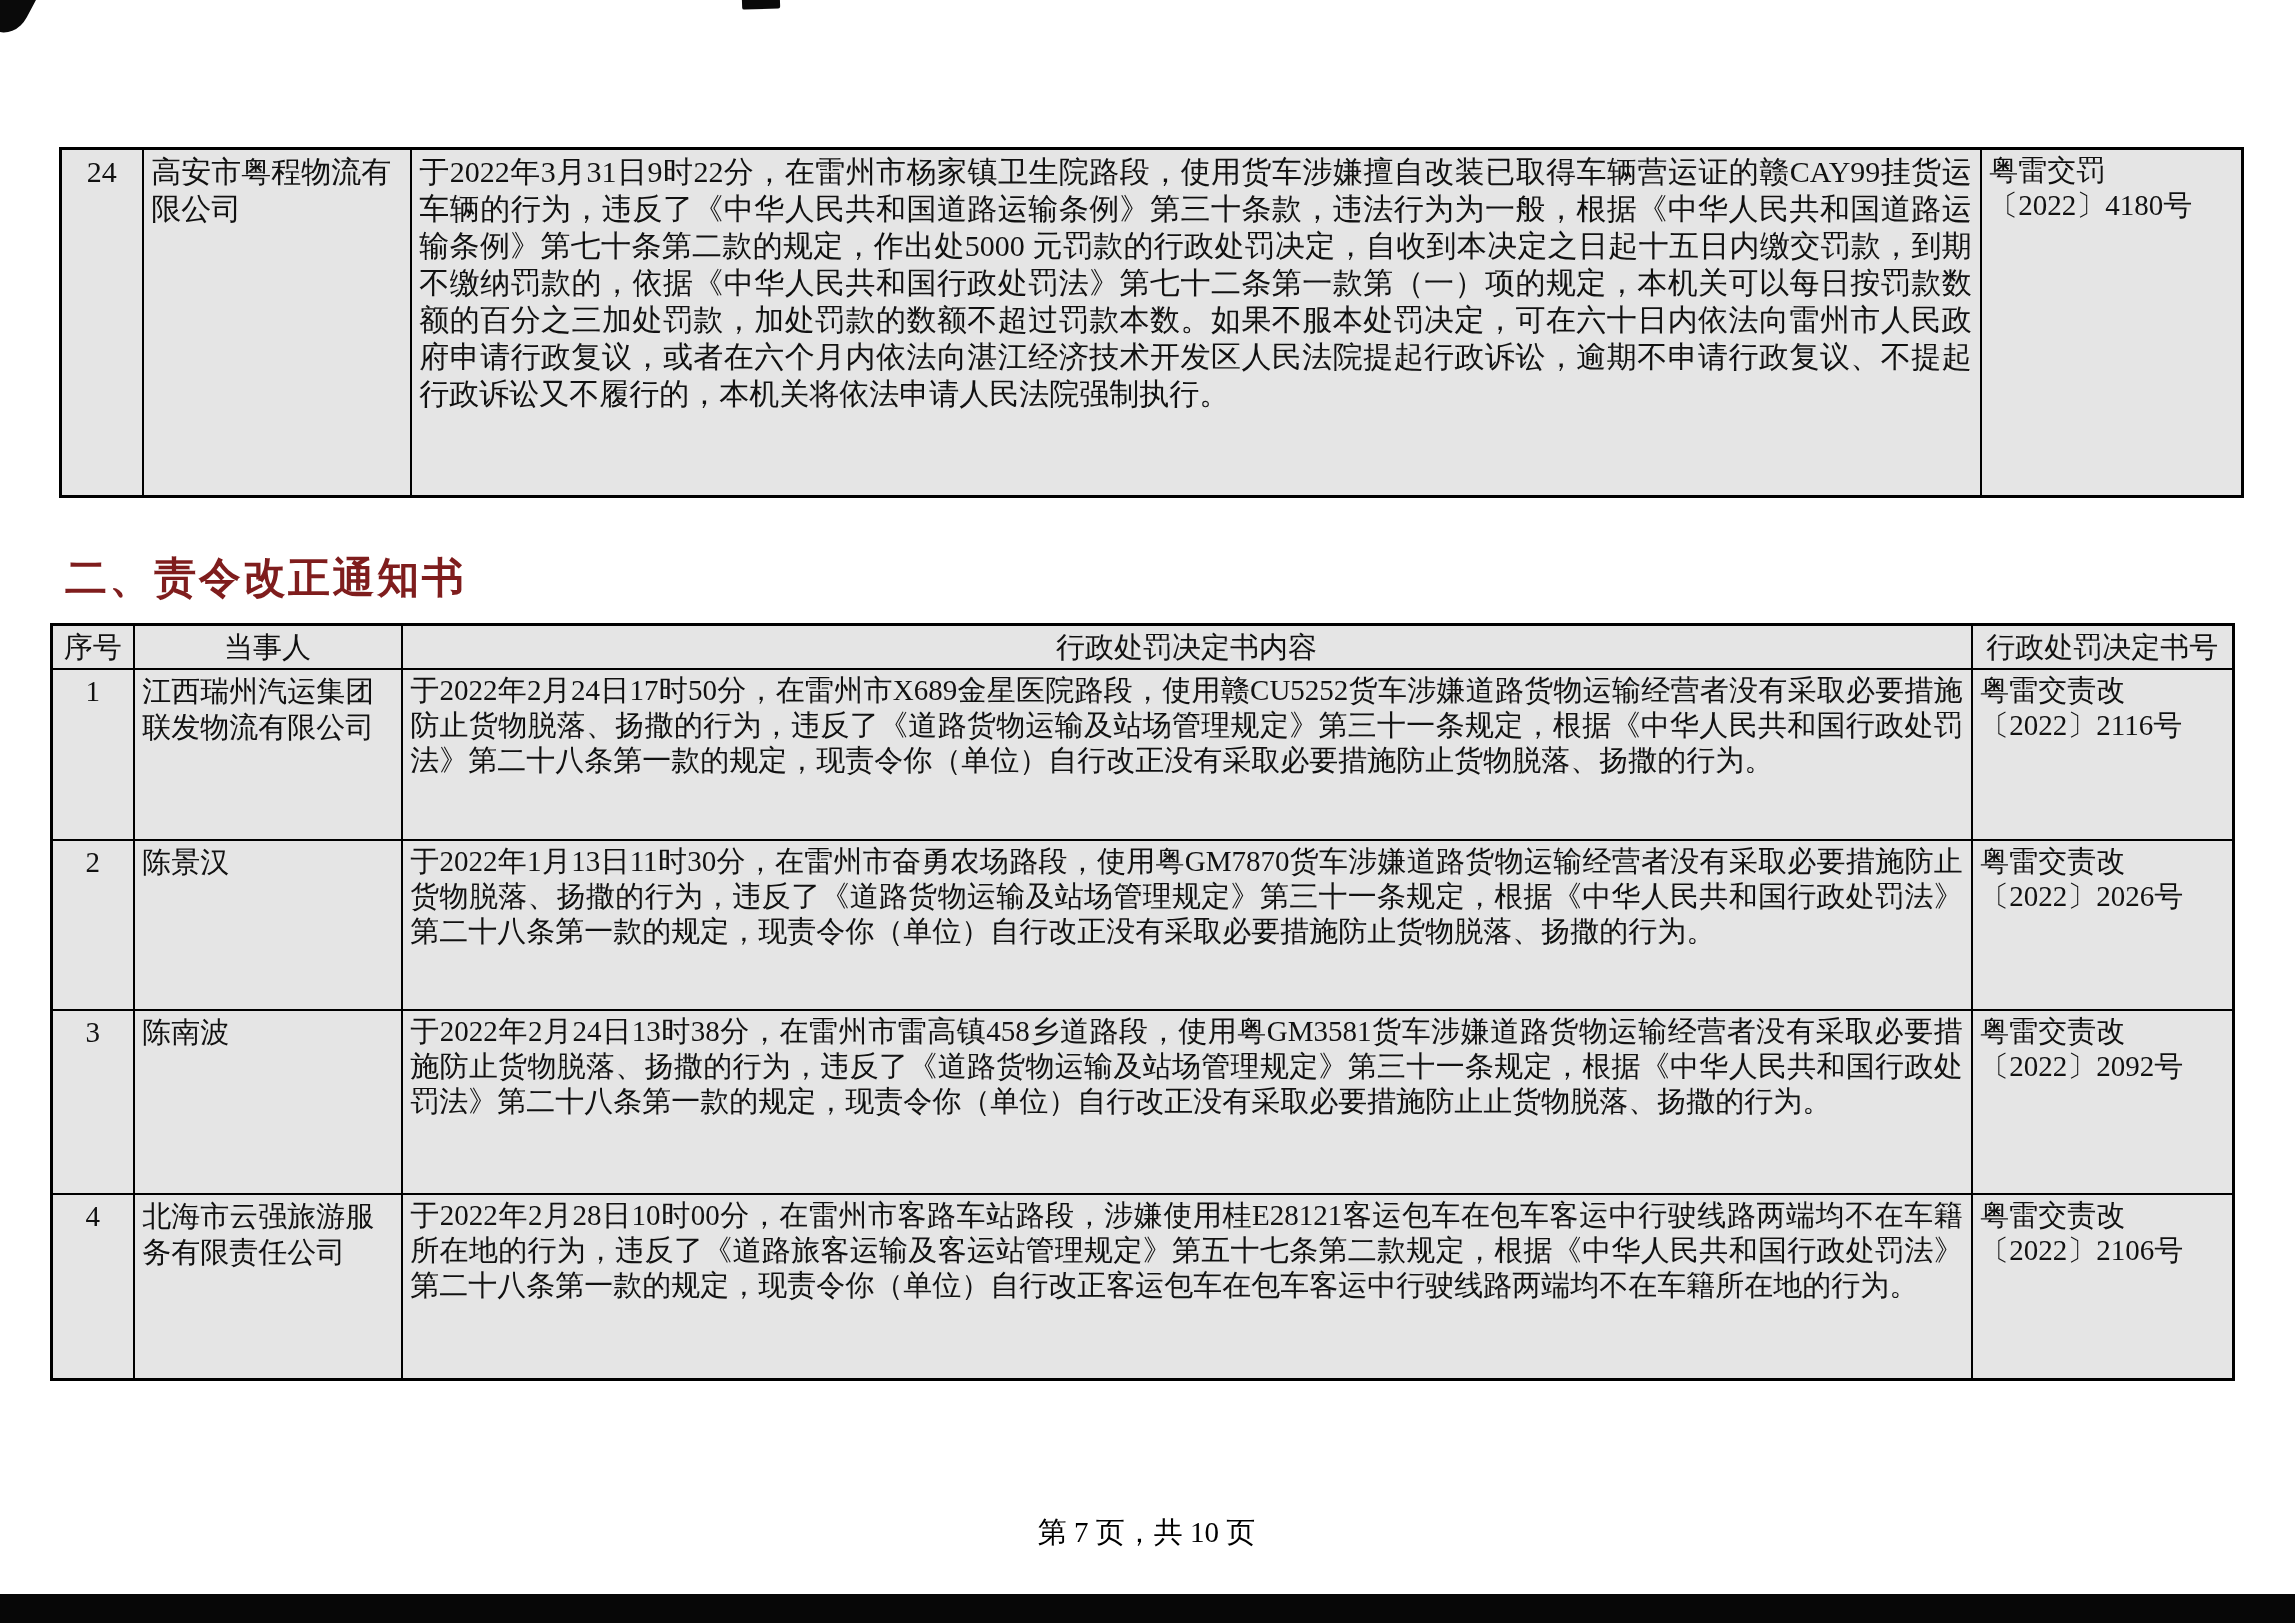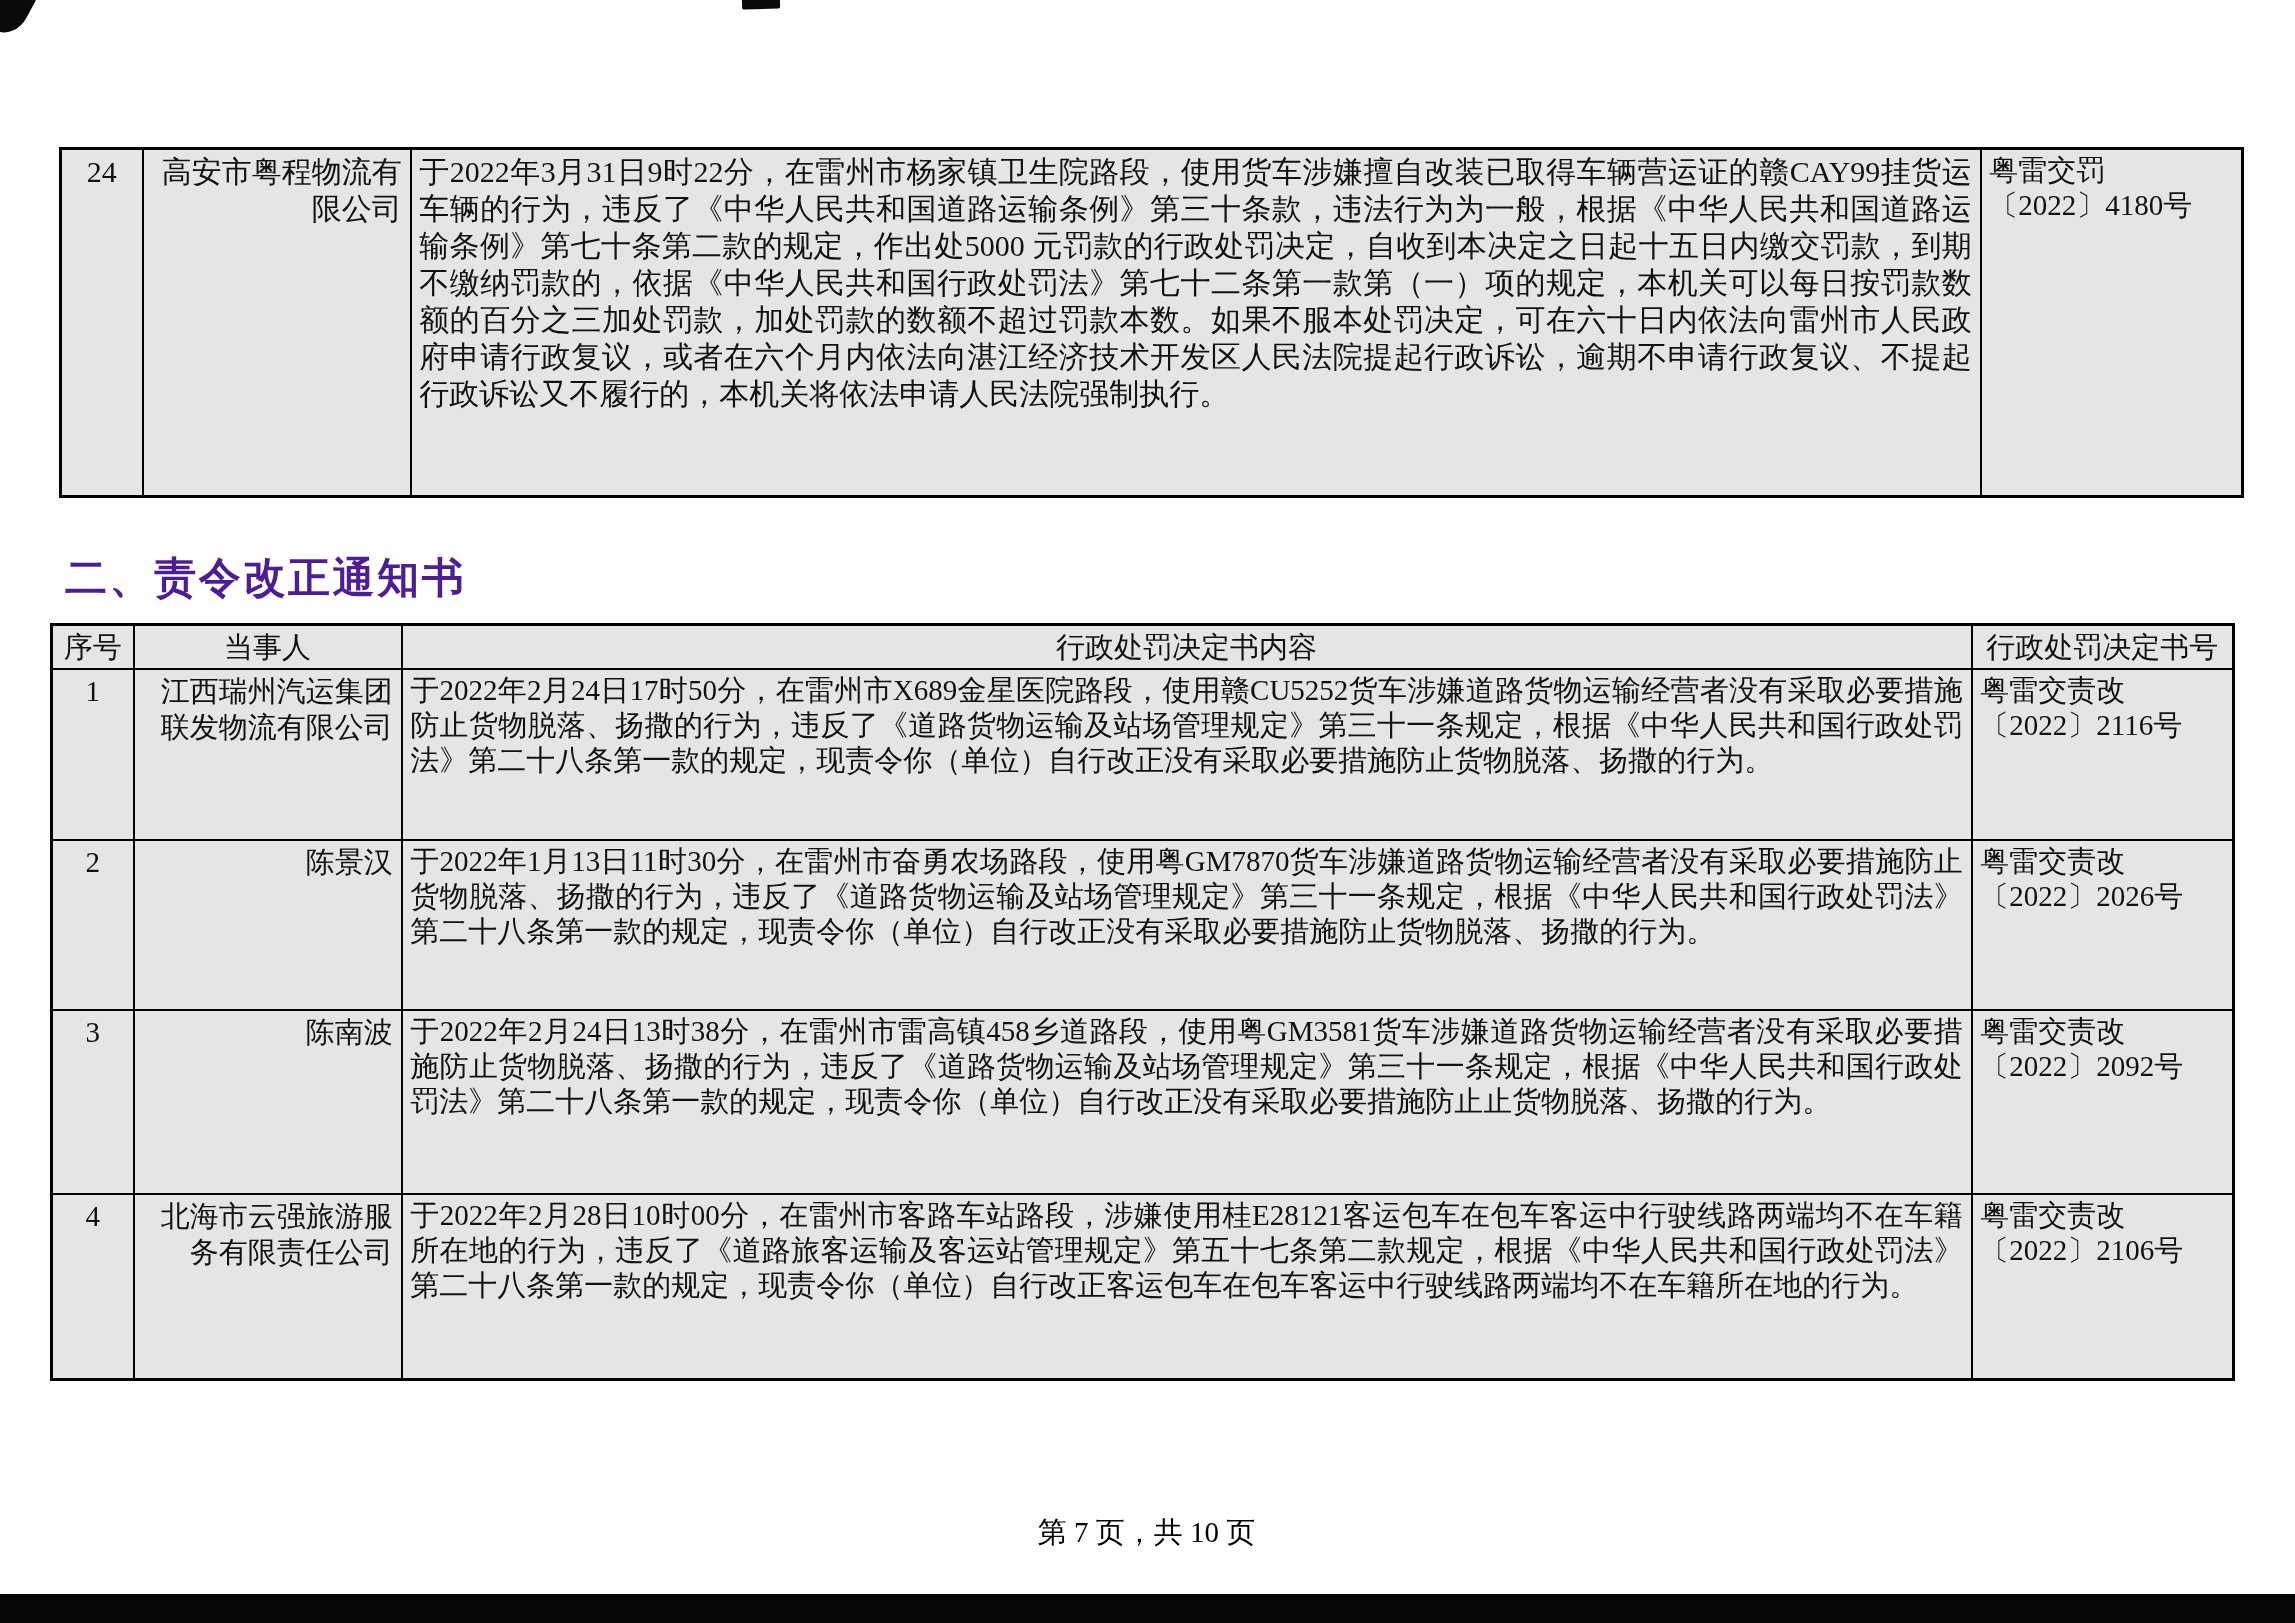--- a/index.html
+++ b/index.html
@@ -29,21 +29,21 @@
     border:2px solid #000;
     padding:2.6px 7.8px;
     vertical-align:top;
     font-weight:normal;
   }
   .tbl{border:3.9px solid #000;}
   .tbl-continuation{left:59px;top:147px;}
   .tbl-notice{left:50px;top:623px;}
 
   .c-idx{text-align:center;font-size:30px;line-height:37px;}
-  .c-party{text-align:right;font-size:30px;line-height:37px;}
+  .c-party{text-align:left;font-size:30px;line-height:37px;}
   .c-content{
     text-align:justify;
     text-justify:inter-ideograph;
     word-break:break-all;
     font-size:30px;line-height:37px;
     padding-top:2px;
   }
   .c-no{vertical-align:middle;text-align:center;font-size:29px;line-height:35px;}
   .c-no .no-line{text-align:left;}
 
@@ -60,21 +60,21 @@
   .row-n1{height:170px;}
   .row-n2{height:184px;}
   .row-n3{height:185px;}
 
   .section-title{
     position:absolute;left:65px;top:554px;margin:0;
     font-family:"Liberation Sans","DejaVu Sans",sans-serif;
     font-weight:bold;
     font-size:42px;line-height:47px;
     letter-spacing:2.6px;
-    color:#4c1d95;
+    color:#7f1d1d;
   }
   .footer{
     position:absolute;left:0;top:1516px;width:2293px;
     text-align:center;
     font-size:29px;line-height:33px;
     color:#000;
   }
 </style>
 </head>
 <body>

